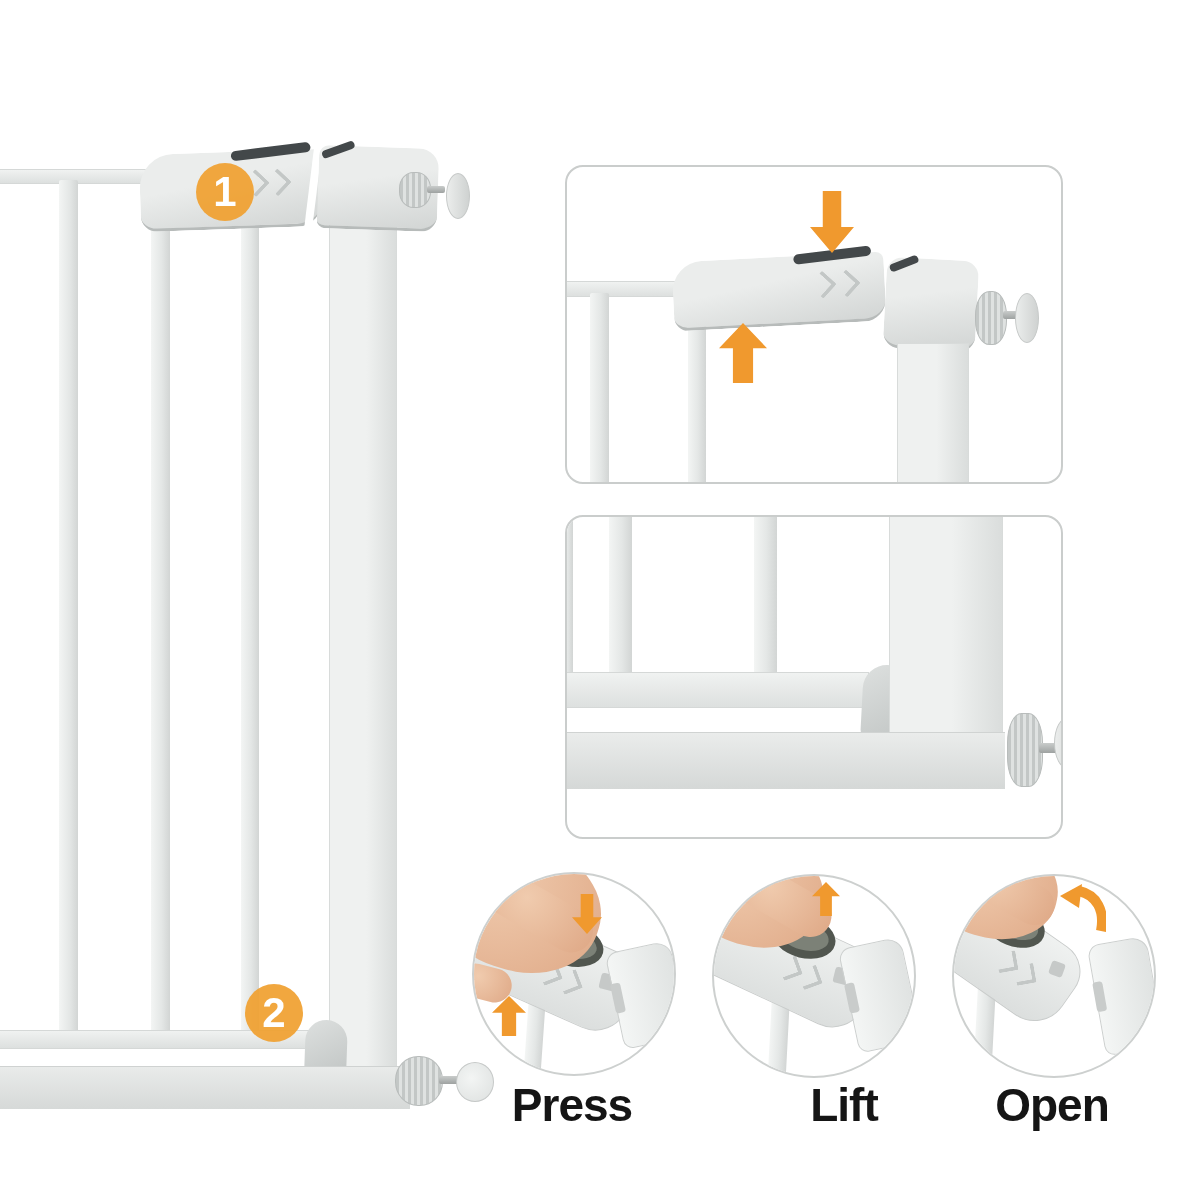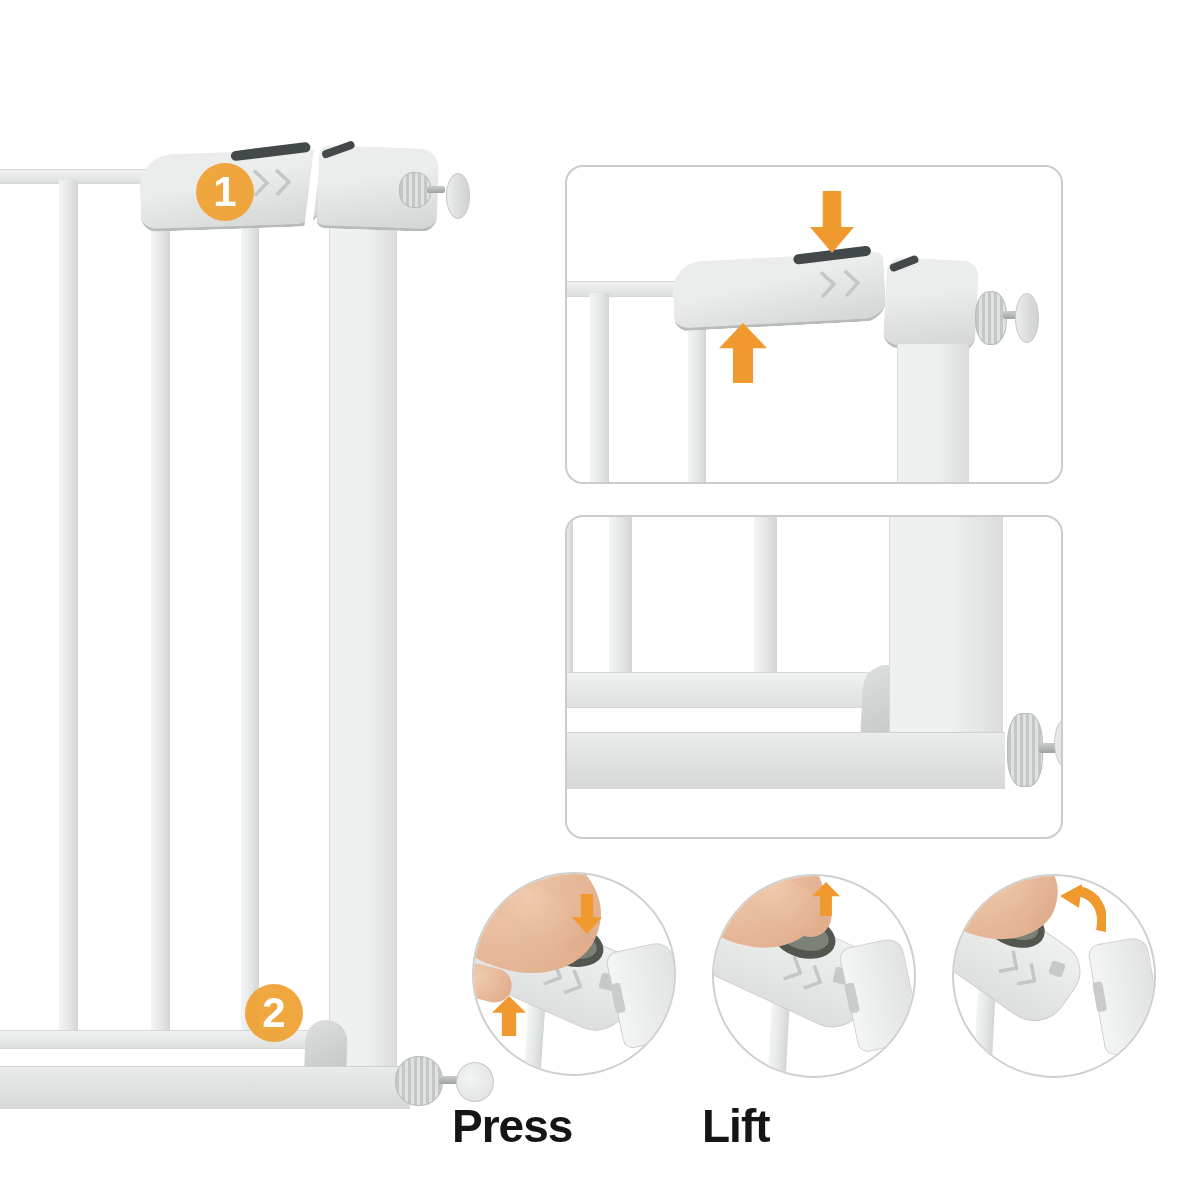--- a/index.html
+++ b/index.html
@@ -23,21 +23,21 @@
   
   .badge{
     border-radius:50%;background:rgba(240,160,48,.93);color:#fff;font-weight:bold;
     font-size:42px;display:flex;align-items:center;justify-content:center;z-index:9;
   }
   .arrow-up{background:#F0992E;clip-path:polygon(50% 0,100% 42%,71% 42%,71% 100%,29% 100%,29% 42%,0 42%);}
   .arrow-down{background:#F0992E;clip-path:polygon(50% 100%,100% 58%,71% 58%,71% 0,29% 0,29% 58%,0 58%);}
   
   .panel{border:2px solid #CACDCC;border-radius:18px;background:#fff;overflow:hidden;}
   .step-circle{border:2px solid #CDD0CF;border-radius:50%;background:#fff;overflow:hidden;}
-  .step-label{font-size:46px;font-weight:bold;color:#151515;letter-spacing:-1px;margin-top:21px;}
+  .step-label{font-size:46px;font-weight:bold;color:#151515;text-align:center;letter-spacing:-1px;}
   .btn-outer{background:#51564F;border-radius:50%;}
   .btn-inner{position:absolute;left:7px;top:6px;right:7px;bottom:8px;background:#7C8177;border-radius:50%;}
   #page-title{
     left:0;right:0;top:40px;text-align:center;font-size:60px;font-weight:bold;
     color:#1B1B1B;letter-spacing:-1px;white-space:nowrap;
   }
 </style>
 </head>
 <body>
 
@@ -144,21 +144,21 @@
         <div class="btn-inner"></div>
       </div>
     <div class="abs" style="left:120px;top:92px;width:16px;height:16px;background:#C6C9C8;border-radius:3px;transform:rotate(14deg);"></div>
     <div class="abs" style="left:134px;top:66px;width:62px;height:104px;border-radius:12px 16px 12px 10px;transform:rotate(-12deg);background:linear-gradient(90deg,#F4F6F5,#E0E3E2);border:1px solid #CDD0CF;">
       <div class="abs" style="left:-2px;top:34px;width:10px;height:30px;background:#C9CCCB;border-radius:3px;"></div>
     </div>
     <div class="abs skin" style="left:-30px;top:-40px;width:140px;height:110px;border-radius:48%;transform:rotate(15deg);"></div>
     <div class="abs skin" style="left:12px;top:2px;width:110px;height:42px;border-radius:22px;transform:rotate(30deg);"></div>
     <div class="abs arrow-up" style="left:98px;top:6px;width:28px;height:34px;"></div>
   </div>
-  <div class="abs step-label" style="left:702px;top:1078px;width:220px;">Lift</div>
+  <div class="abs step-label" style="left:734px;top:1078px;width:220px;">Lift</div>
 
   <div class="abs step-circle" style="left:952px;top:874px;width:200px;height:200px;">
     <div class="abs bar-v" style="left:22px;top:96px;width:18px;height:102px;transform:rotate(3deg);"></div>
     <div class="abs" style="left:-52px;top:28px;width:180px;height:84px;border-radius:26px 30px 34px 18px;transform:rotate(35deg);background:linear-gradient(175deg,#F2F4F3,#DBDEDD);border:1px solid #C9CCCB;">
       <span class="chev" style="left:100px;top:36px;"></span>
       <span class="chev" style="left:122px;top:36px;"></span>
     </div>
     <div class="abs btn-outer" style="left:28px;top:28px;width:64px;height:42px;transform:rotate(22deg);">
         <div class="btn-inner"></div>
       </div>
@@ -166,14 +166,15 @@
     <div class="abs" style="left:142px;top:64px;width:58px;height:110px;border-radius:12px 16px 12px 10px;transform:rotate(-10deg);background:linear-gradient(90deg,#F4F6F5,#E0E3E2);border:1px solid #CDD0CF;">
       <div class="abs" style="left:-2px;top:36px;width:10px;height:30px;background:#C9CCCB;border-radius:3px;"></div>
     </div>
     <div class="abs skin" style="left:-26px;top:-38px;width:130px;height:100px;border-radius:48%;transform:rotate(12deg);"></div>
     <div class="abs skin" style="left:0;top:-6px;width:104px;height:40px;border-radius:22px;transform:rotate(28deg);"></div>
     <svg class="abs" style="left:106px;top:8px;" width="46" height="50" viewBox="0 0 46 50">
       <path d="M41 47 C 45 27 37 11 19 7" fill="none" stroke="#F0992E" stroke-width="10"></path>
       <polygon points="0,12 22,0 19,24" fill="#F0992E"></polygon>
     </svg>
   </div>
+  <div class="abs step-label" style="left:942px;top:1078px;width:220px;">Open</div>
 
 </div>
 
 </body></html>

